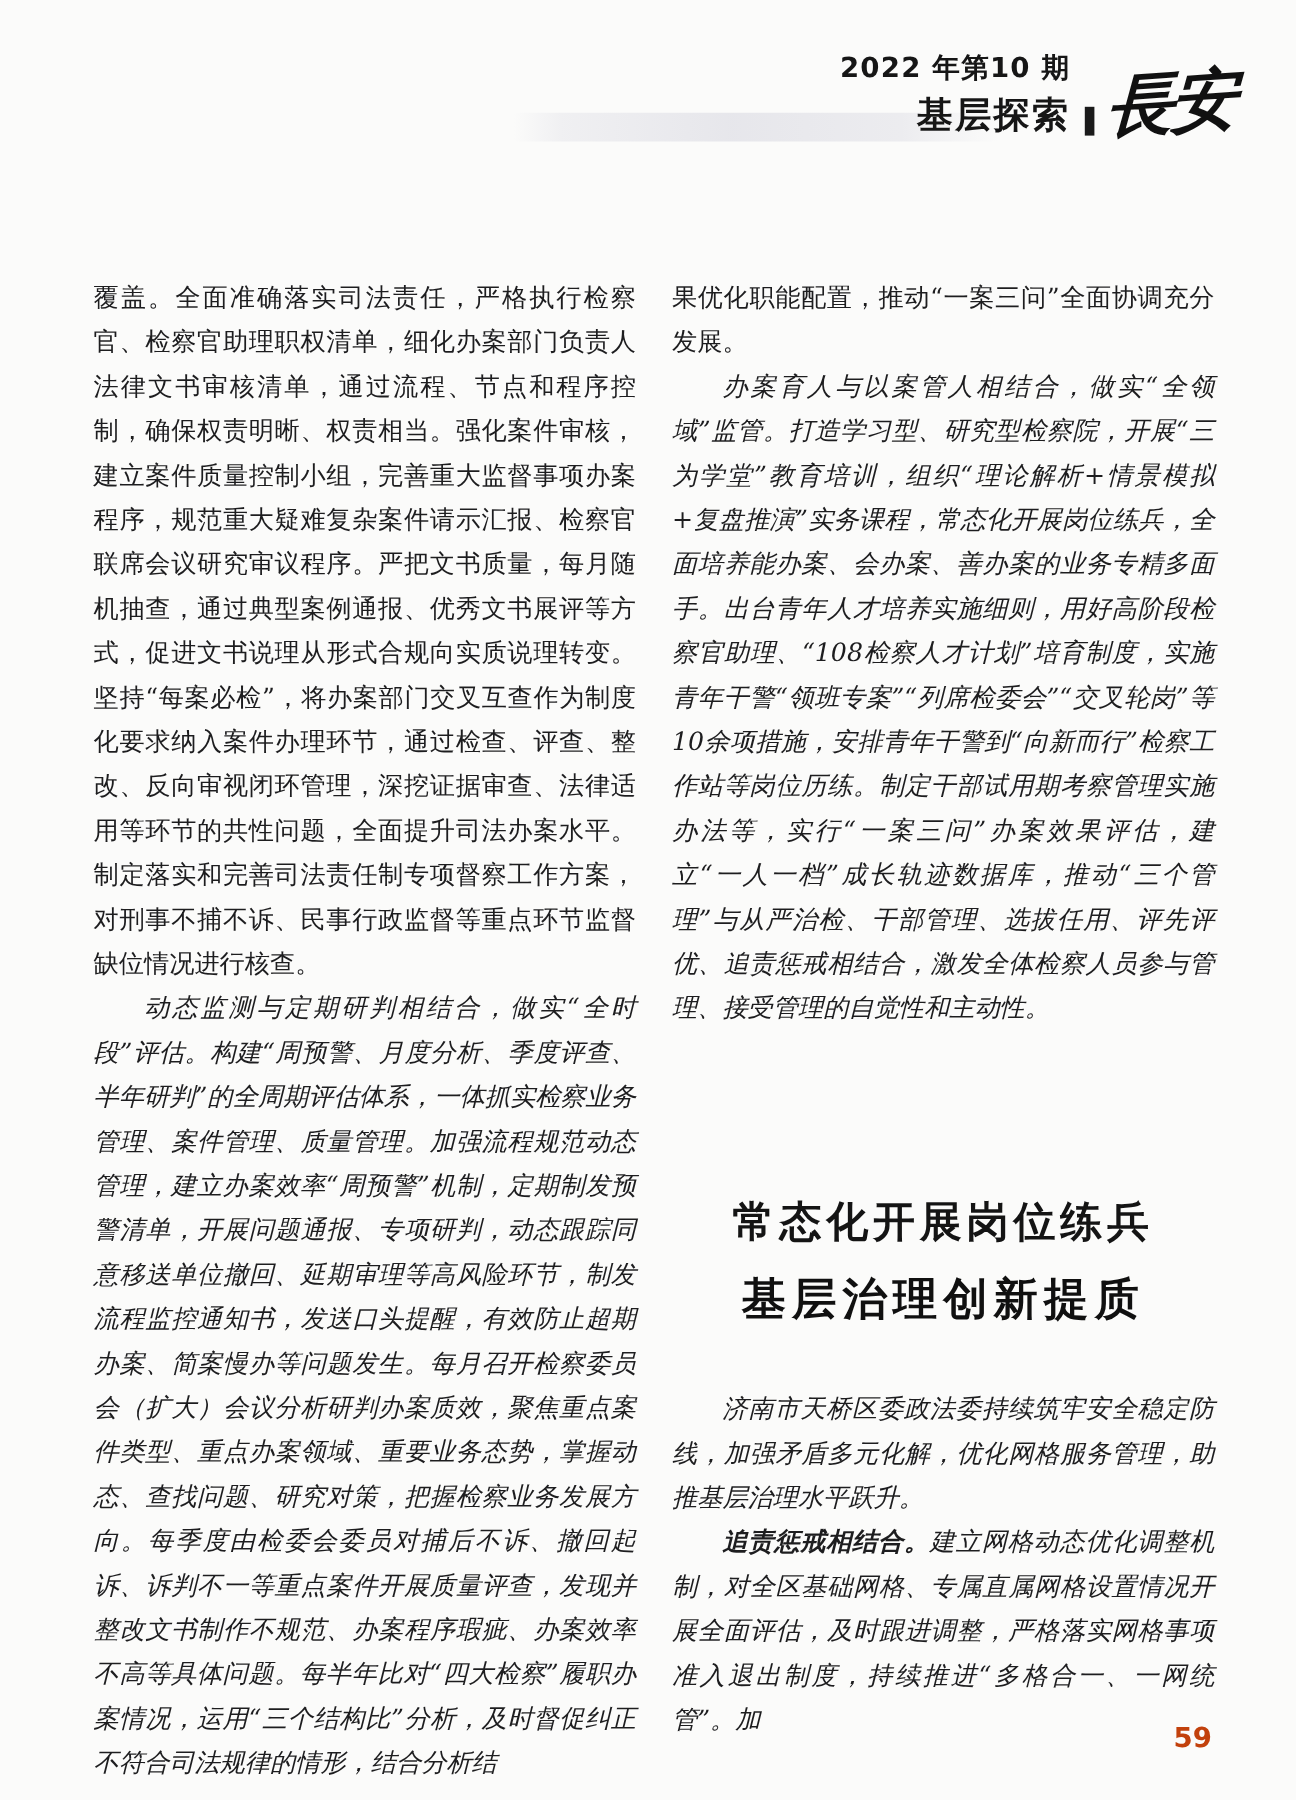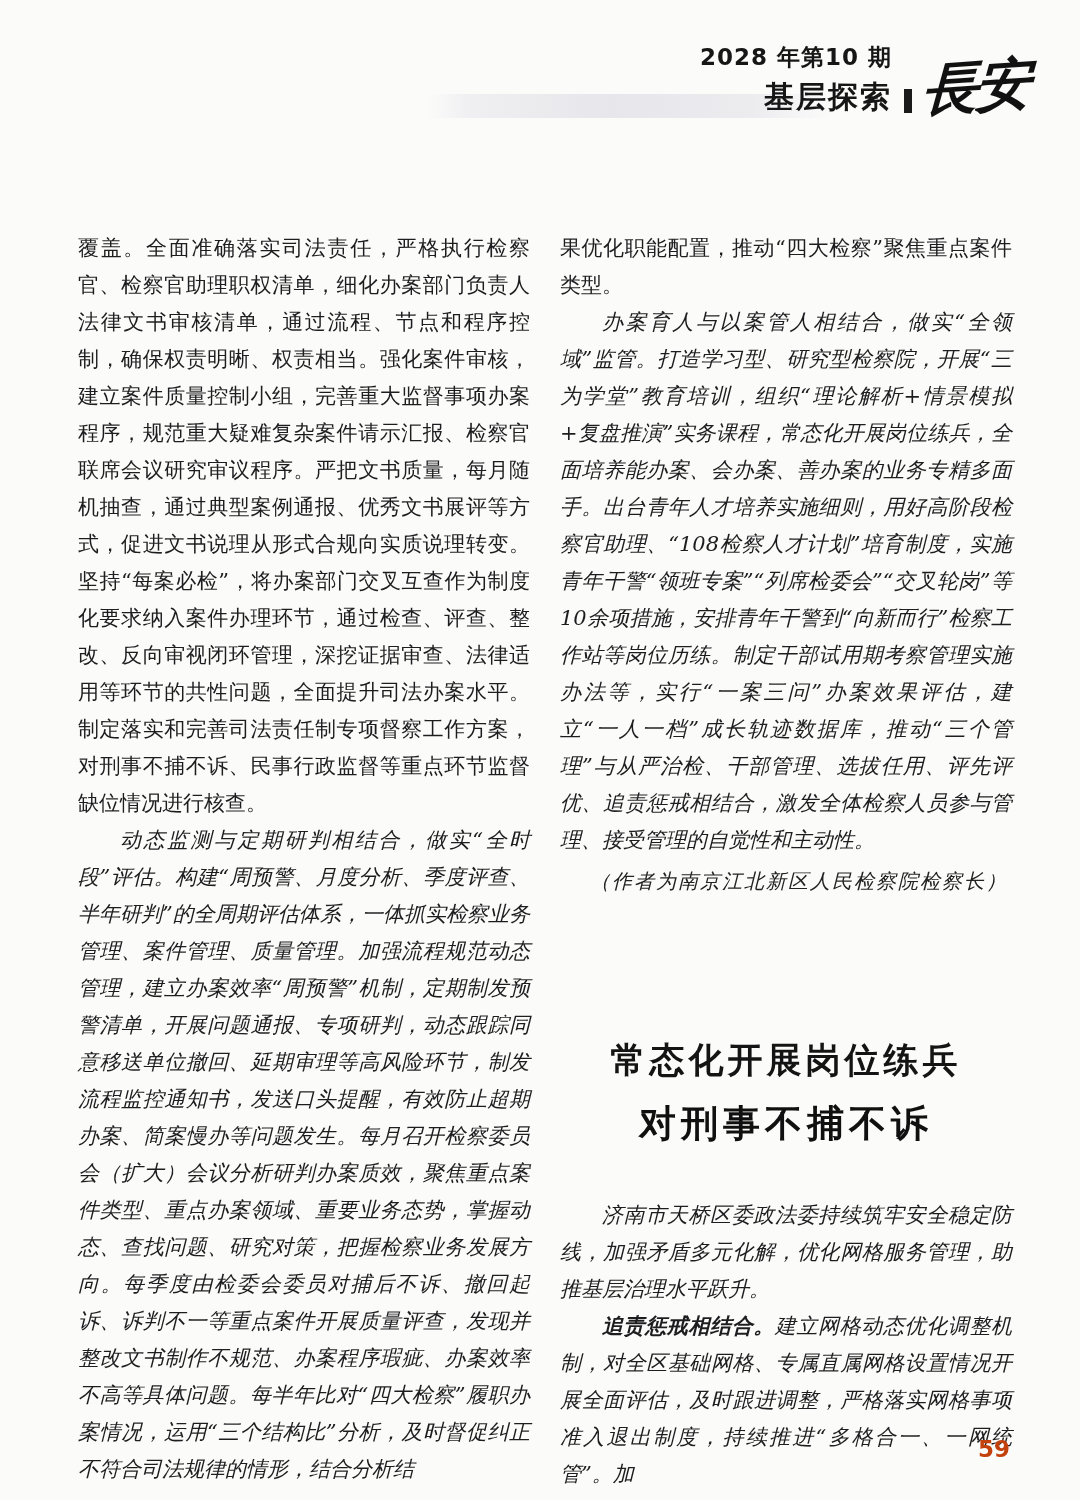--- a/index.html
+++ b/index.html
@@ -101,46 +101,45 @@
     font-weight:700; font-size:23px; color:#c2410c;
   }
 </style>
 </head>
 <body>
 
 <div class="scan-artifact"></div>
 
 <div class="header">
   <div class="header-text">
-    <div class="issue">2028 年第10 期</div>
+    <div class="issue">2022 年第10 期</div>
     <div class="section-label">基层探索</div>
   </div>
   <span class="divider-bar"></span>
   <span class="logo">長安</span>
 </div>
 
 <main class="content">
   <section class="col">
     <div>
         <p class="para">覆盖。全面准确落实司法责任，严格执行检察官、检察官助理职权清单，细化办案部门负责人法律文书审核清单，通过流程、节点和程序控制，确保权责明晰、权责相当。强化案件审核，建立案件质量控制小组，完善重大监督事项办案程序，规范重大疑难复杂案件请示汇报、检察官联席会议研究审议程序。严把文书质量，每月随机抽查，通过典型案例通报、优秀文书展评等方式，促进文书说理从形式合规向实质说理转变。坚持“每案必检”，将办案部门交叉互查作为制度化要求纳入案件办理环节，通过检查、评查、整改、反向审视闭环管理，深挖证据审查、法律适用等环节的共性问题，全面提升司法办案水平。制定落实和完善司法责任制专项督察工作方案，对刑事不捕不诉、民事行政监督等重点环节监督缺位情况进行核查。</p>
         <p class="para indent">动态监测与定期研判相结合，做实“全时段”评估。构建“周预警、月度分析、季度评查、半年研判”的全周期评估体系，一体抓实检察业务管理、案件管理、质量管理。加强流程规范动态管理，建立办案效率“周预警”机制，定期制发预警清单，开展问题通报、专项研判，动态跟踪同意移送单位撤回、延期审理等高风险环节，制发流程监控通知书，发送口头提醒，有效防止超期办案、简案慢办等问题发生。每月召开检察委员会（扩大）会议分析研判办案质效，聚焦重点案件类型、重点办案领域、重要业务态势，掌握动态、查找问题、研究对策，把握检察业务发展方向。每季度由检委会委员对捕后不诉、撤回起诉、诉判不一等重点案件开展质量评查，发现并整改文书制作不规范、办案程序瑕疵、办案效率不高等具体问题。每半年比对“四大检察”履职办案情况，运用“三个结构比”分析，及时督促纠正不符合司法规律的情形，结合分析结</p>
       </div>
   </section>
 
   <section class="col">
     <div>
-        <p class="para">果优化职能配置，推动“四大检察”聚焦重点案件类型。</p>
+        <p class="para">果优化职能配置，推动“一案三问”全面协调充分发展。</p>
         <p class="para indent">办案育人与以案管人相结合，做实“全领域”监管。打造学习型、研究型检察院，开展“三为学堂”教育培训，组织“理论解析+情景模拟+复盘推演”实务课程，常态化开展岗位练兵，全面培养能办案、会办案、善办案的业务专精多面手。出台青年人才培养实施细则，用好高阶段检察官助理、“108检察人才计划”培育制度，实施青年干警“领班专案”“列席检委会”“交叉轮岗”等10余项措施，安排青年干警到“向新而行”检察工作站等岗位历练。制定干部试用期考察管理实施办法等，实行“一案三问”办案效果评估，建立“一人一档”成长轨迹数据库，推动“三个管理”与从严治检、干部管理、选拔任用、评先评优、追责惩戒相结合，激发全体检察人员参与管理、接受管理的自觉性和主动性。</p>
       </div>
 
-    <div class="author-credit">（作者为南京江北新区人民检察院检察长）</div>
 
     <h2 class="article-title">
       <span class="title-line1">常态化开展岗位练兵</span>
-      <span class="title-line2">对刑事不捕不诉</span>
+      <span class="title-line2">基层治理创新提质</span>
     </h2>
 
     <div>
         <p class="para indent">济南市天桥区委政法委持续筑牢安全稳定防线，加强矛盾多元化解，优化网格服务管理，助推基层治理水平跃升。</p>
         <p class="para indent"><strong>追责惩戒相结合。</strong>建立网格动态优化调整机制，对全区基础网格、专属直属网格设置情况开展全面评估，及时跟进调整，严格落实网格事项准入退出制度，持续推进“多格合一、一网统管”。加</p>
       </div>
   </section>
 </main>
 
 <div class="page-number">59</div>

